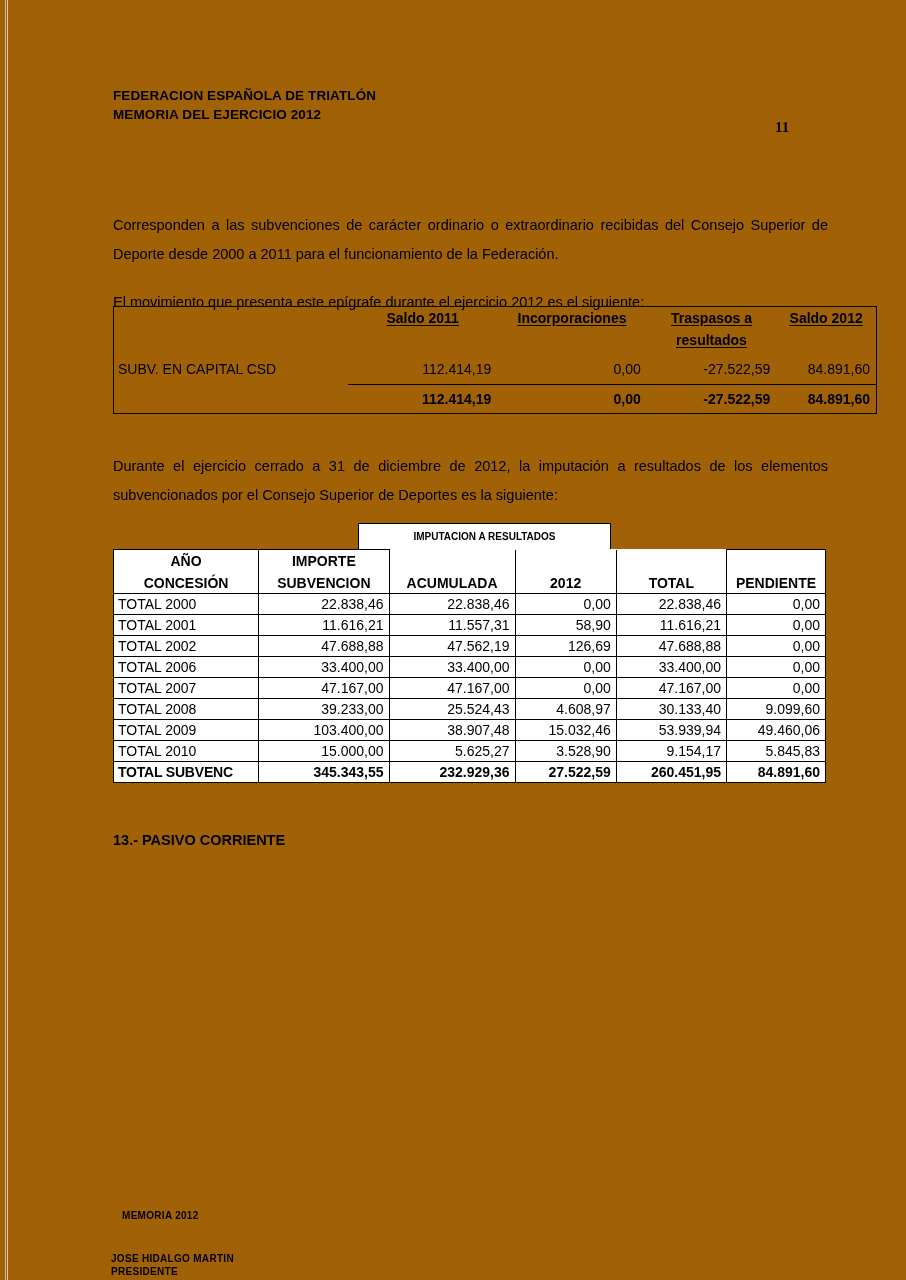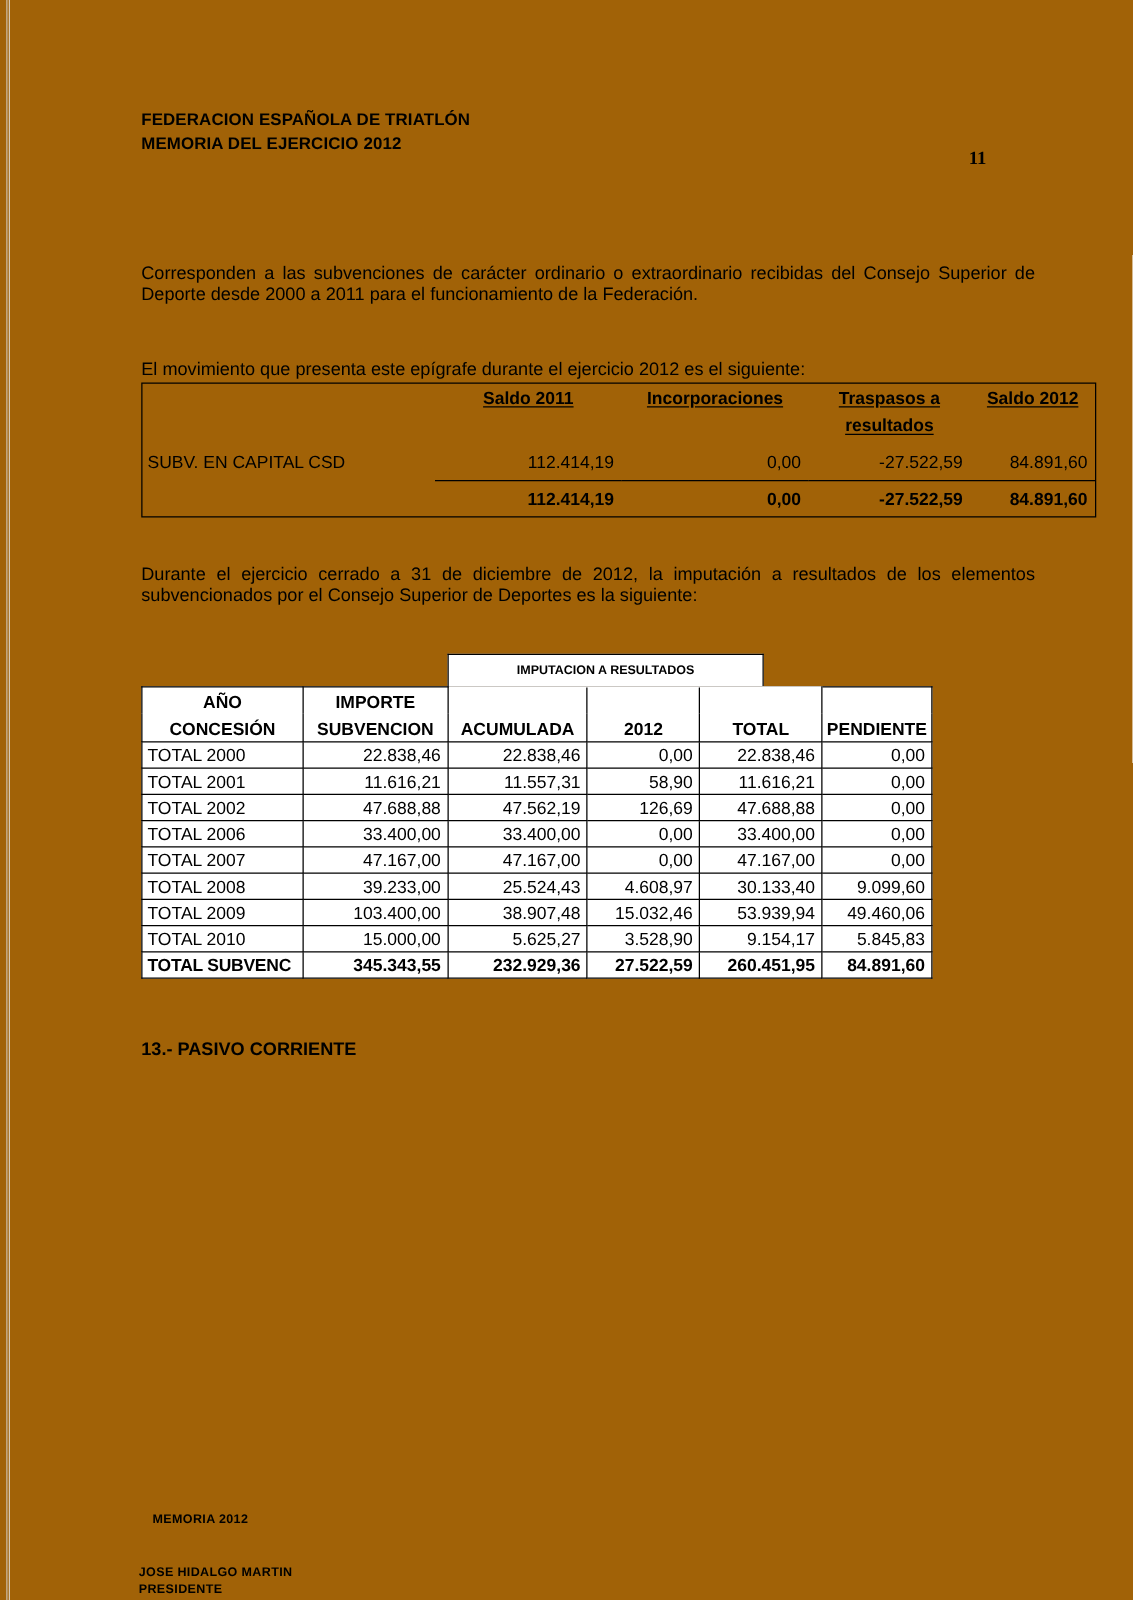--- a/index.html
+++ b/index.html
@@ -51,21 +51,21 @@
     left: 775px;
     top: 119px;
     font-family: "Liberation Serif", serif;
     font-size: 15px;
     font-weight: bold;
   }
 
   .para {
     position: absolute;
     font-size: 14.5px;
-    line-height: 17px;
+    line-height: 29px;
     text-align: justify;
   }
   .para-1 { left: 113px; top: 211px; width: 715px; }
   .para-2 { left: 113px; top: 288px; width: 715px; text-align: left; }
   .para-3 { left: 113px; top: 452px; width: 715px; }
 
   .section-title {
     position: absolute;
     left: 113px;
     top: 832px;
@@ -166,21 +166,21 @@
     left: 0px;
     top: 26px;
     width: 633px;
     height: 0;
     border-top: 1.6px solid #000;
   }
   .t2 {
     position: absolute;
     left: 0px;
     top: 26px;
-    width: 633px;
+    width: 713px;
     border-collapse: collapse;
     font-size: 14px;
     background: #fff;
   }
   .t2 th, .t2 td {
     border: 1.1px solid #000;
     padding: 0;
     height: 20px;
     line-height: 19px;
     white-space: nowrap;

